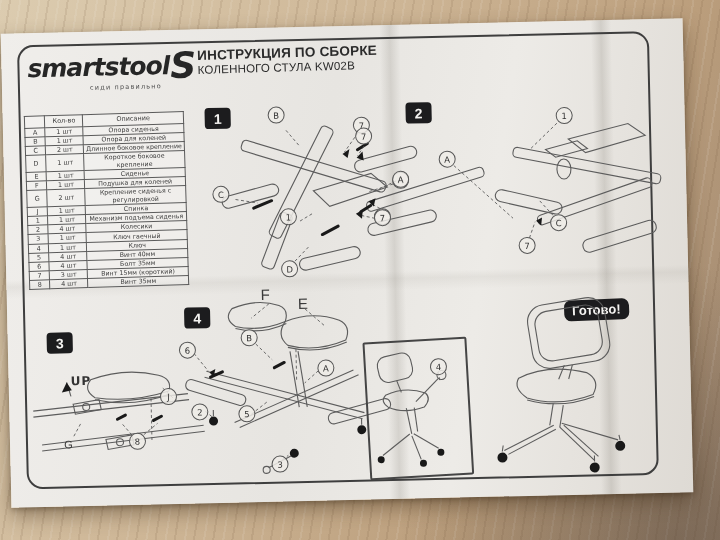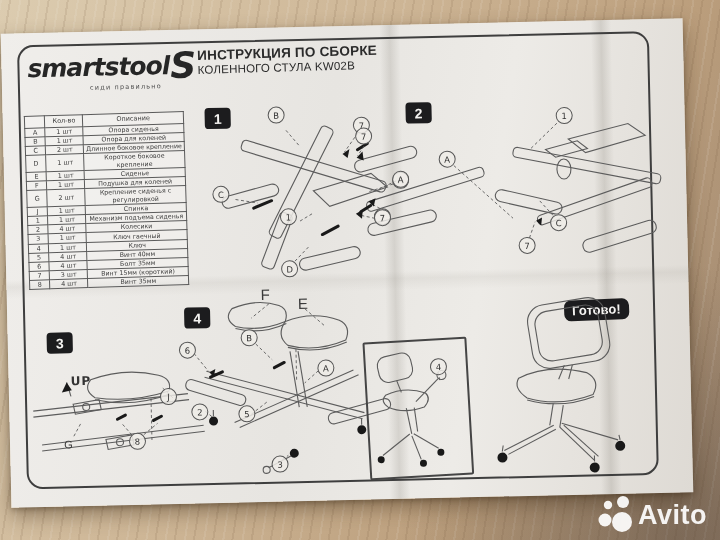--- a/index.html
+++ b/index.html
@@ -380,25 +380,14 @@
         <circle class="blk" cx="22" cy="163" r="5"></circle>
           <path class="art" d="M22,157 L23,151"></path>
         <circle class="blk" cx="114" cy="175" r="5"></circle>
           <path class="art" d="M114,169 L114,163"></path>
         <circle class="blk" cx="140" cy="154" r="5"></circle>
           <path class="art" d="M140,148 L139,143"></path>
       </svg>
     </div>
   </div>
 
-  <div class="watermark">
-    <svg width="38" height="40" viewBox="0 0 38 40">
-      <g fill="rgba(255,255,255,0.92)">
-        <circle cx="12" cy="10" r="4.2"></circle>
-        <circle cx="27" cy="7" r="6"></circle>
-        <circle cx="9" cy="25" r="6.5"></circle>
-        <circle cx="26" cy="27" r="10"></circle>
-      </g>
-    </svg>
-    <div class="wordmark">Avito</div>
-  </div>
 
 </div>
 
 </body></html>

